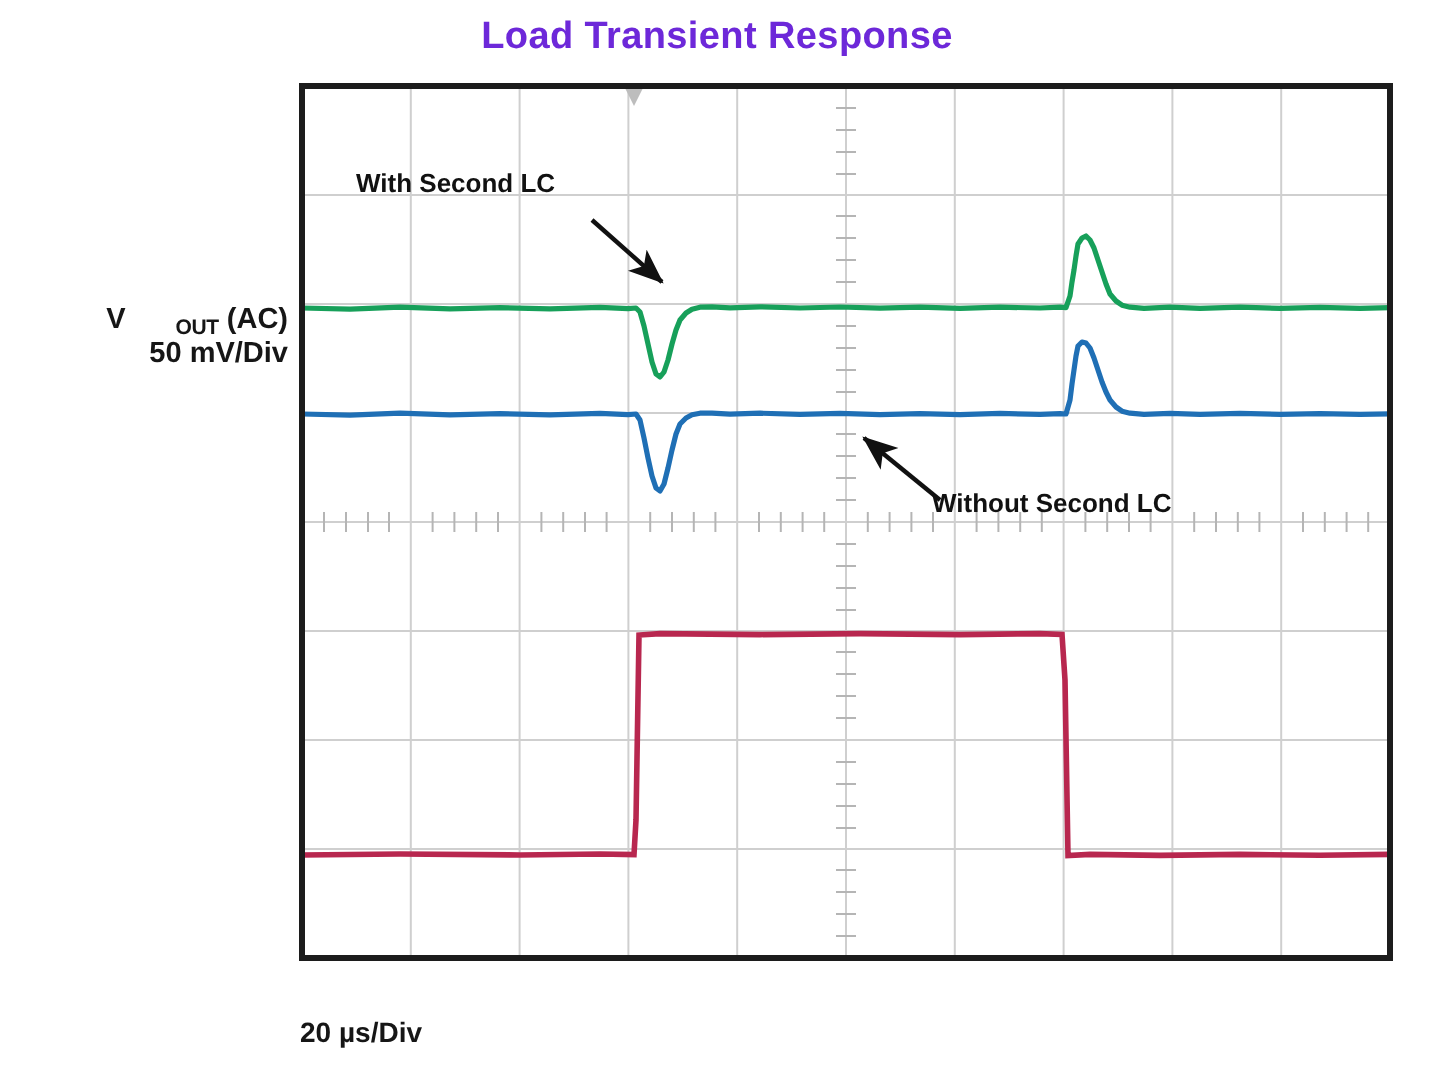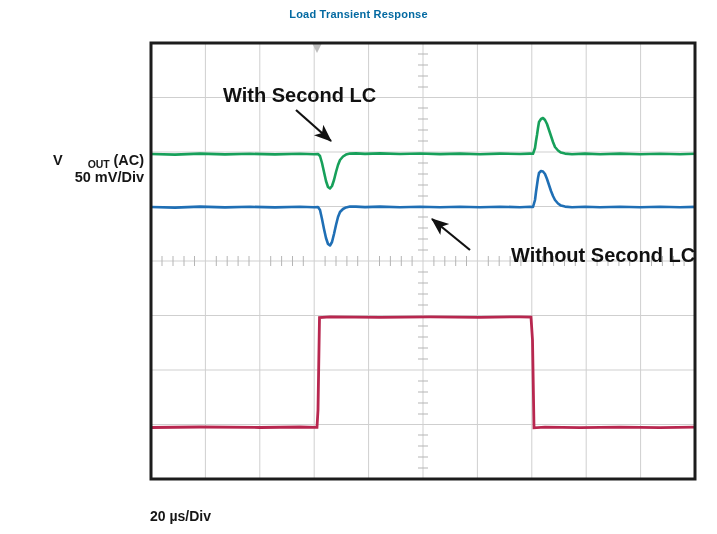--- a/index.html
+++ b/index.html
@@ -20,24 +20,24 @@
     left: 0; top: 0;
     width: 717px;
     height: 534px;
   }
   .chart-title {
     position: absolute;
     left: 0;
     top: 8px;
     width: 717px;
     text-align: center;
-    font-size: 11px;
+    font-size: 19px;
     font-weight: bold;
     letter-spacing: 0.2px;
-    color: #0369a1;
+    color: #6d28d9;
   }
   .x-axis-label {
     position: absolute;
     left: 150px;
     top: 508px;
     width: 546px;
     text-align: left;
     font-size: 14px;
     font-weight: bold;
     color: #161616;
@@ -69,25 +69,24 @@
     letter-spacing: -0.2px;
     padding-left: 25px;
   }
   .scope-svg {
     position: absolute;
     left: 0;
     top: 0;
   }
   .annot {
     position: absolute;
-    font-size: 20px;
+    font-size: 13px;
     font-weight: bold;
     color: #111111;
     white-space: nowrap;
-    margin-left: 45px;
   }
   #annot-with { left: 178px; top: 84px; }
   #annot-without { left: 466px; top: 244px; }
 </style>
 </head>
 <body>
 
 <div id="chart-root">
 
   <div class="chart-title">Load Transient Response</div>

